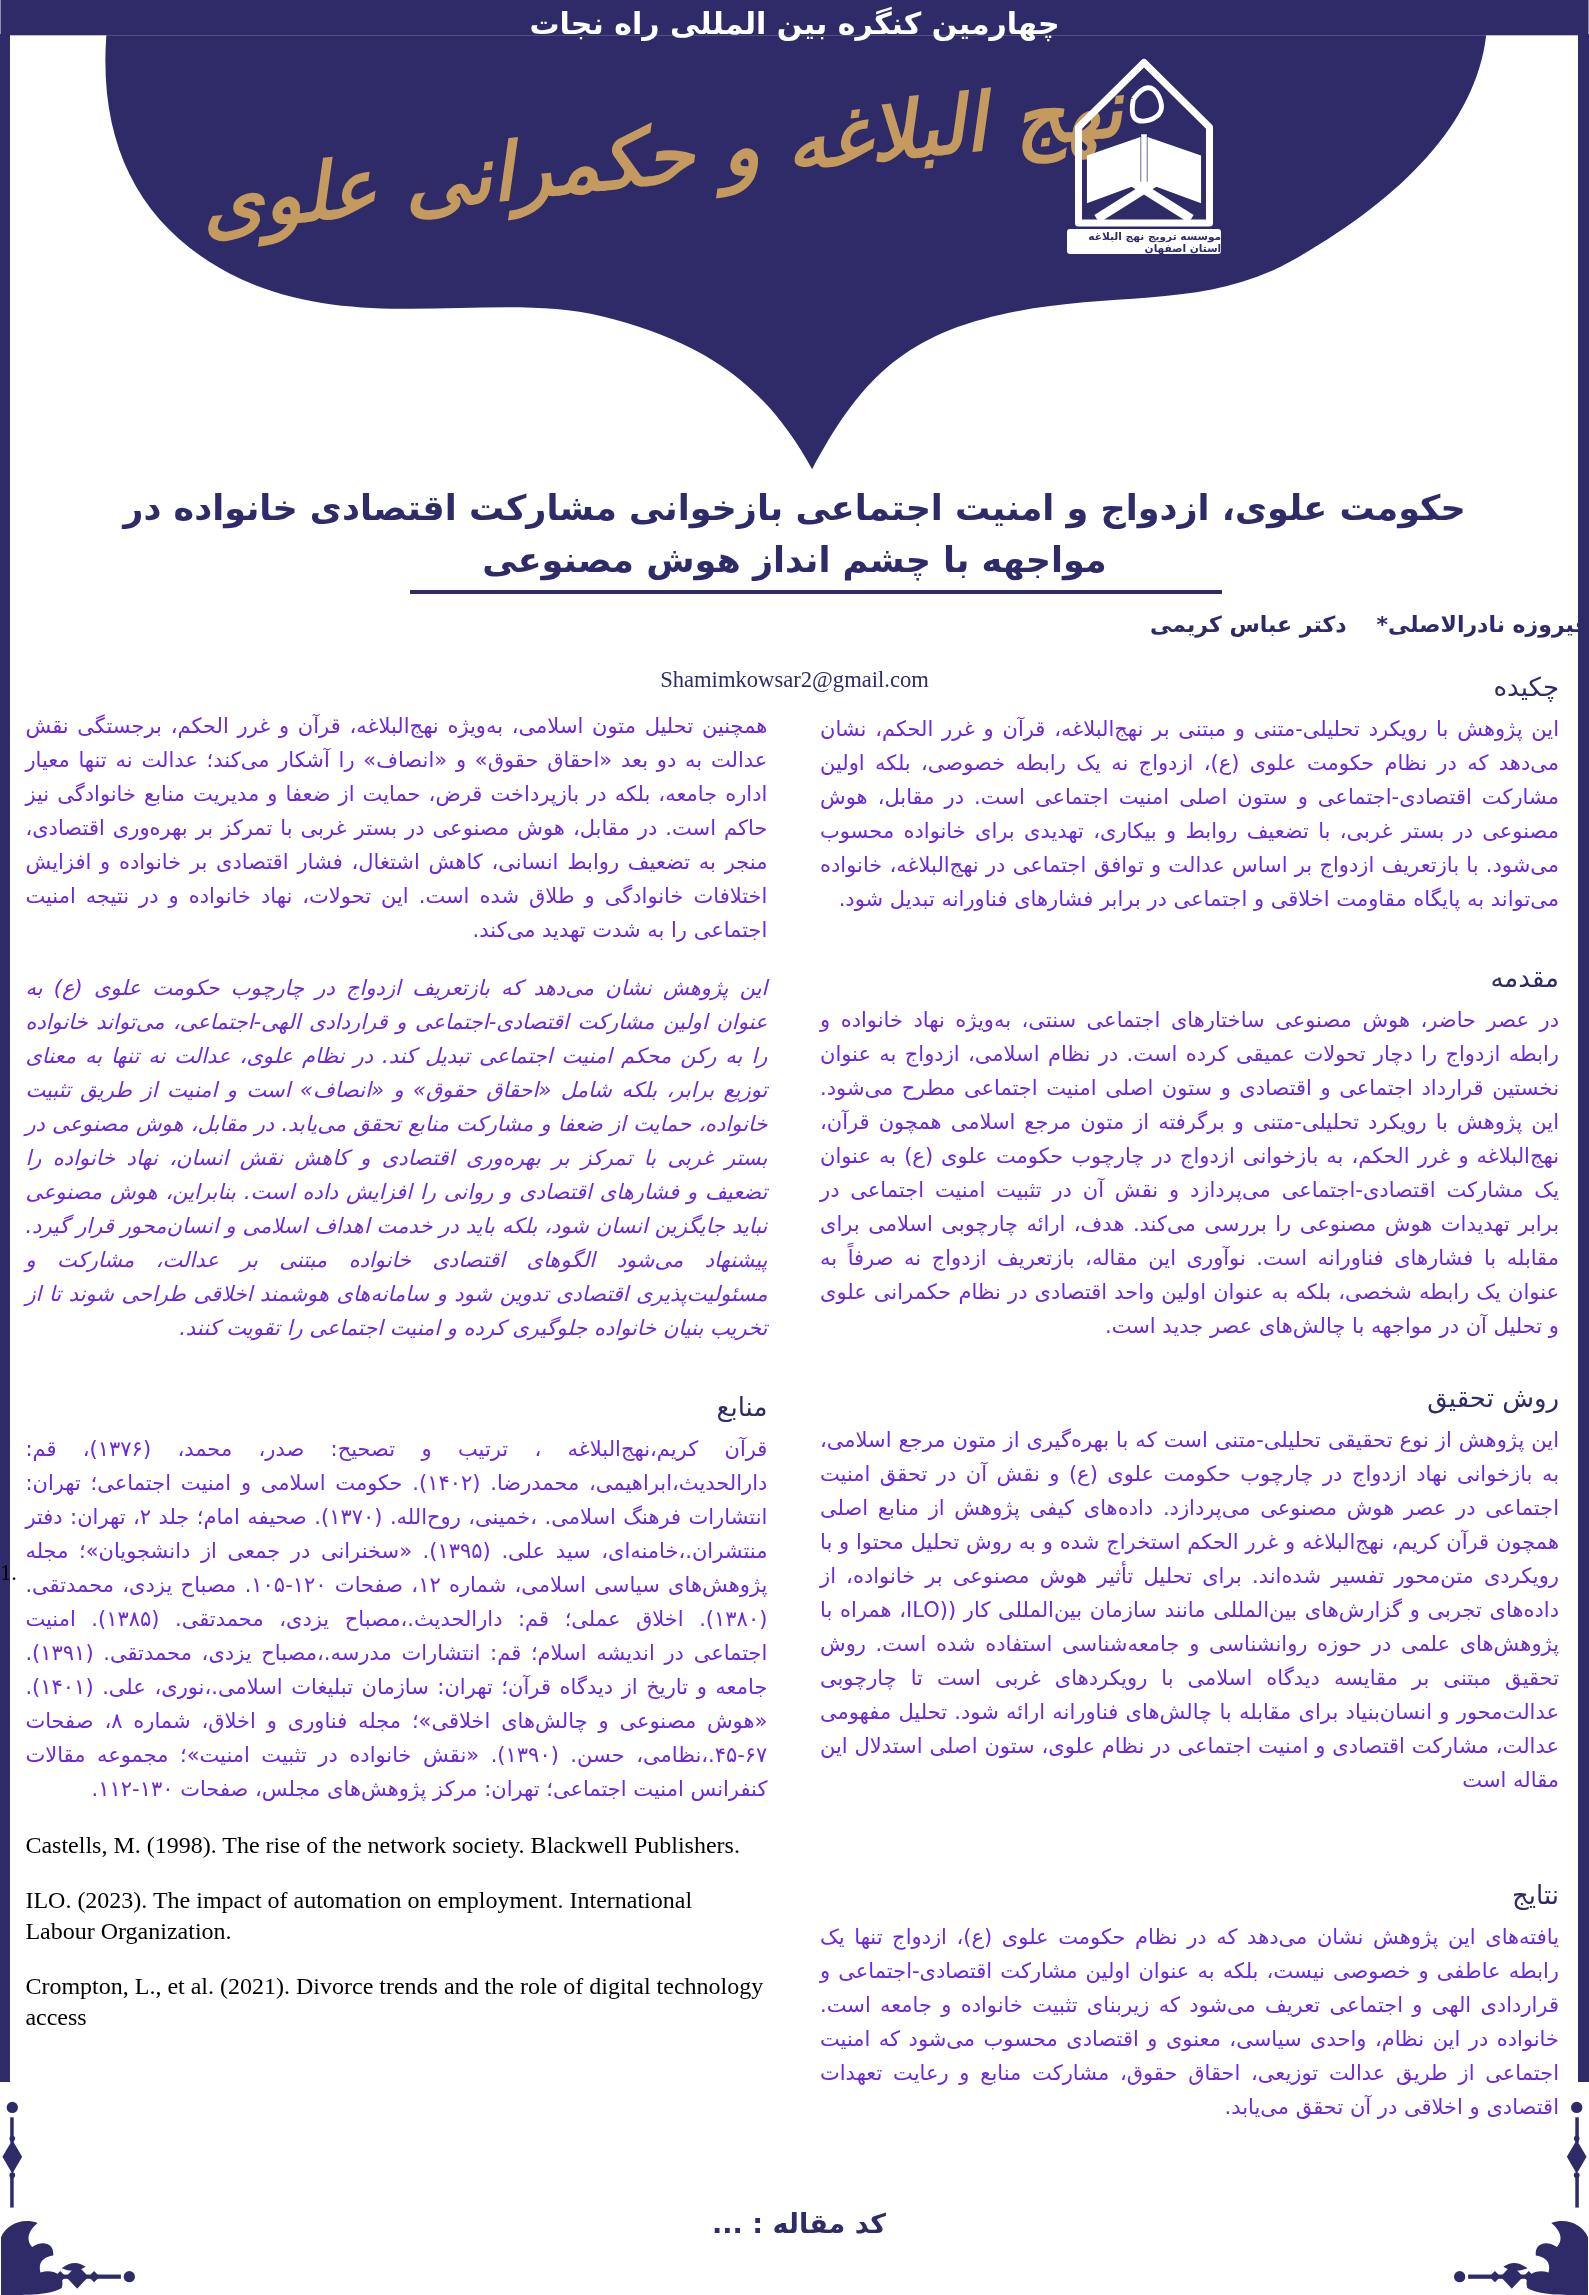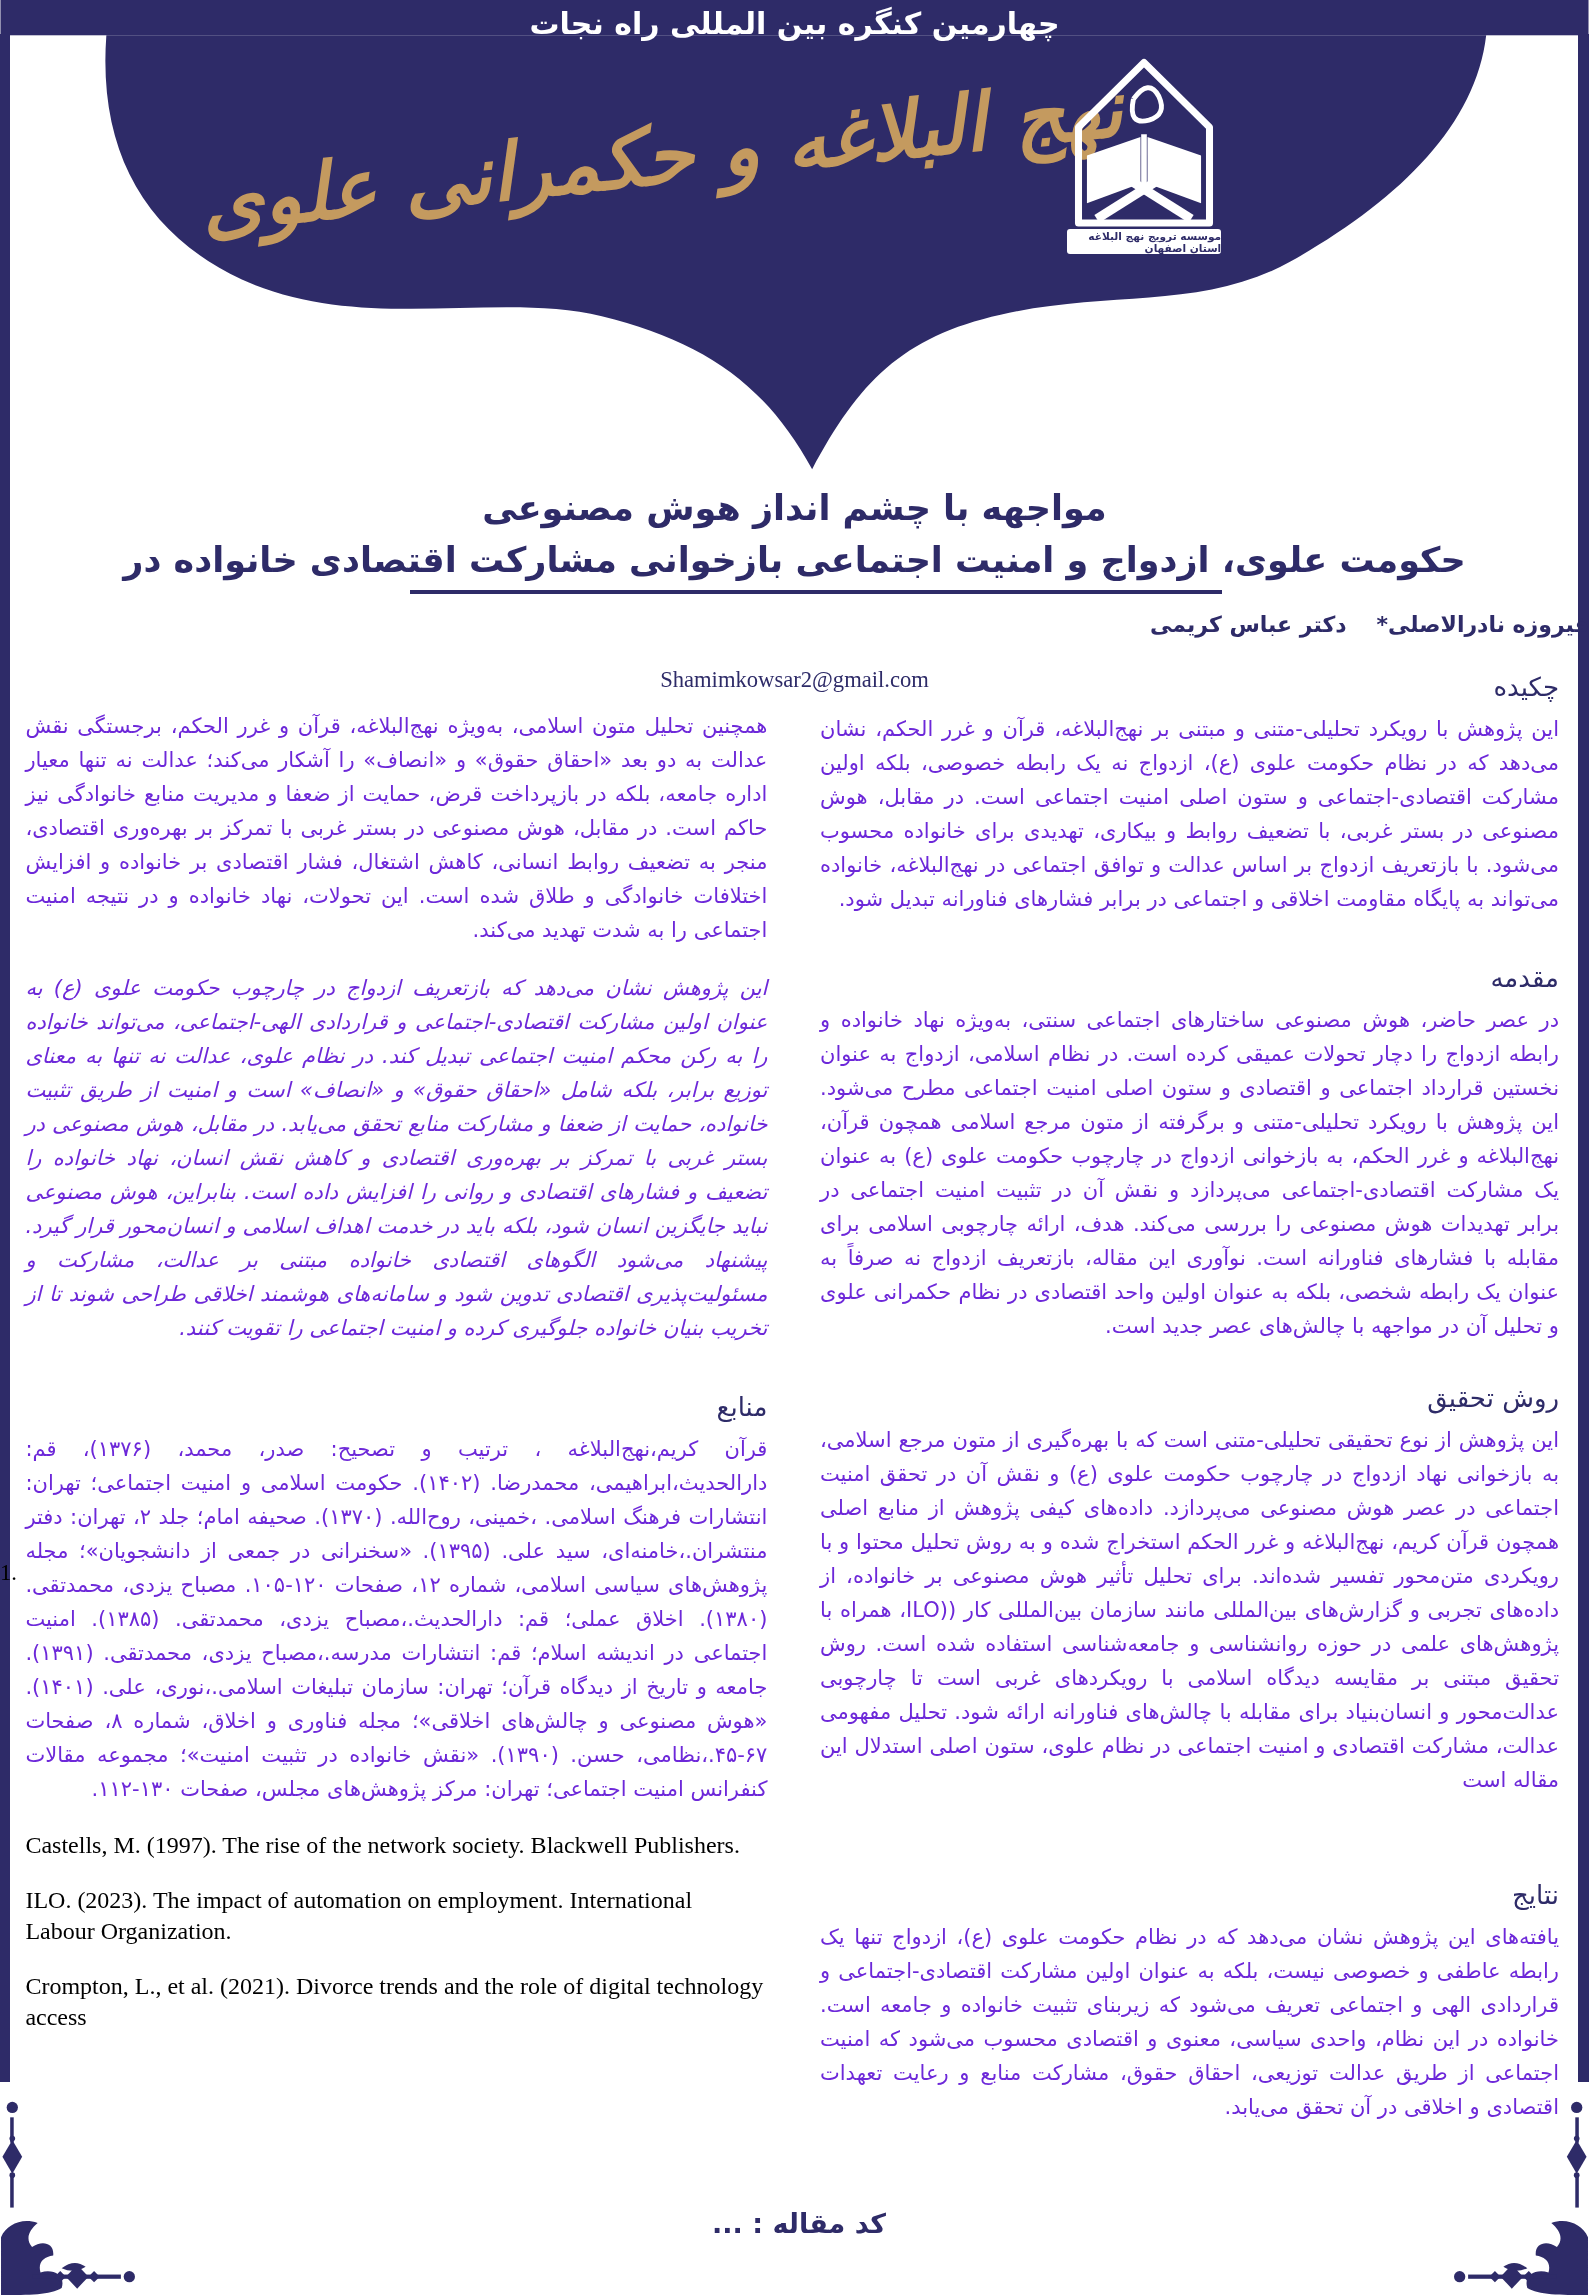--- a/index.html
+++ b/index.html
@@ -119,22 +119,22 @@
         <line x1="182" y1="232" x2="80" y2="168"></line>
       </g>
     </svg>
     <div class="logo-caption">موسسه ترویج نهج البلاغه استان اصفهان</div>
   </div>
 
   <div class="edge-bar left"></div>
   <div class="edge-bar right"></div>
 
   <div class="paper-title">
+    <div>حکومت علوی، ازدواج و امنیت اجتماعی بازخوانی مشارکت اقتصادی خانواده در</div>
     <div>مواجهه با چشم انداز هوش مصنوعی</div>
-    <div>حکومت علوی، ازدواج و امنیت اجتماعی بازخوانی مشارکت اقتصادی خانواده در</div>
   </div>
   <div class="title-rule"></div>
 
   <div class="authors">
     <span>فیروزه نادرالاصلی*</span><span class="gap"></span><span>دکتر عباس کریمی</span>
   </div>
   <a class="email" href="#">Shamimkowsar2@gmail.com</a>
 
   <div class="col col-right">
     <h2 class="sec-h">چکیده</h2>
@@ -145,21 +145,21 @@
     <p class="body-p">این پژوهش از نوع تحقیقی تحلیلی-متنی است که با بهره‌گیری از متون مرجع اسلامی، به بازخوانی نهاد ازدواج در چارچوب حکومت علوی (ع) و نقش آن در تحقق امنیت اجتماعی در عصر هوش مصنوعی می‌پردازد. داده‌های کیفی پژوهش از منابع اصلی همچون قرآن کریم، نهج‌البلاغه و غرر الحکم استخراج شده و به روش تحلیل محتوا و با رویکردی متن‌محور تفسیر شده‌اند. برای تحلیل تأثیر هوش مصنوعی بر خانواده، از داده‌های تجربی و گزارش‌های بین‌المللی مانند سازمان بین‌المللی کار ((ILO، همراه با پژوهش‌های علمی در حوزه روانشناسی و جامعه‌شناسی استفاده شده است. روش تحقیق مبتنی بر مقایسه دیدگاه اسلامی با رویکردهای غربی است تا چارچوبی عدالت‌محور و انسان‌بنیاد برای مقابله با چالش‌های فناورانه ارائه شود. تحلیل مفهومی عدالت، مشارکت اقتصادی و امنیت اجتماعی در نظام علوی، ستون اصلی استدلال این مقاله است</p>
     <h2 class="sec-h results">نتایج</h2>
     <p class="body-p">یافته‌های این پژوهش نشان می‌دهد که در نظام حکومت علوی (ع)، ازدواج تنها یک رابطه عاطفی و خصوصی نیست، بلکه به عنوان اولین مشارکت اقتصادی-اجتماعی و قراردادی الهی و اجتماعی تعریف می‌شود که زیربنای تثبیت خانواده و جامعه است. خانواده در این نظام، واحدی سیاسی، معنوی و اقتصادی محسوب می‌شود که امنیت اجتماعی از طریق عدالت توزیعی، احقاق حقوق، مشارکت منابع و رعایت تعهدات اقتصادی و اخلاقی در آن تحقق می‌یابد.</p>
   </div>
 
   <div class="col col-left">
     <p class="body-p p1">همچنین تحلیل متون اسلامی، به‌ویژه نهج‌البلاغه، قرآن و غرر الحکم، برجستگی نقش عدالت به دو بعد «احقاق حقوق» و «انصاف» را آشکار می‌کند؛ عدالت نه تنها معیار اداره جامعه، بلکه در بازپرداخت قرض، حمایت از ضعفا و مدیریت منابع خانوادگی نیز حاکم است. در مقابل، هوش مصنوعی در بستر غربی با تمرکز بر بهره‌وری اقتصادی، منجر به تضعیف روابط انسانی، کاهش اشتغال، فشار اقتصادی بر خانواده و افزایش اختلافات خانوادگی و طلاق شده است. این تحولات، نهاد خانواده و در نتیجه امنیت اجتماعی را به شدت تهدید می‌کند.</p>
     <p class="body-p p2">این پژوهش نشان می‌دهد که بازتعریف ازدواج در چارچوب حکومت علوی (ع) به عنوان اولین مشارکت اقتصادی-اجتماعی و قراردادی الهی-اجتماعی، می‌تواند خانواده را به رکن محکم امنیت اجتماعی تبدیل کند. در نظام علوی، عدالت نه تنها به معنای توزیع برابر، بلکه شامل «احقاق حقوق» و «انصاف» است و امنیت از طریق تثبیت خانواده، حمایت از ضعفا و مشارکت منابع تحقق می‌یابد. در مقابل، هوش مصنوعی در بستر غربی با تمرکز بر بهره‌وری اقتصادی و کاهش نقش انسان، نهاد خانواده را تضعیف و فشارهای اقتصادی و روانی را افزایش داده است. بنابراین، هوش مصنوعی نباید جایگزین انسان شود، بلکه باید در خدمت اهداف اسلامی و انسان‌محور قرار گیرد. پیشنهاد می‌شود الگوهای اقتصادی خانواده مبتنی بر عدالت، مشارکت و مسئولیت‌پذیری اقتصادی تدوین شود و سامانه‌های هوشمند اخلاقی طراحی شوند تا از تخریب بنیان خانواده جلوگیری کرده و امنیت اجتماعی را تقویت کنند.</p>
     <h2 class="sec-h refs">منابع</h2>
     <p class="body-p refs-fa">قرآن کریم،نهج‌البلاغه ، ترتیب و تصحیح: صدر، محمد، (۱۳۷۶)، قم: دارالحدیث،ابراهیمی، محمدرضا. (۱۴۰۲). حکومت اسلامی و امنیت اجتماعی؛ تهران: انتشارات فرهنگ اسلامی. ،خمینی، روح‌الله. (۱۳۷۰). صحیفه امام؛ جلد ۲، تهران: دفتر منتشران.،خامنه‌ای، سید علی. (۱۳۹۵). «سخنرانی در جمعی از دانشجویان»؛ مجله پژوهش‌های سیاسی اسلامی، شماره ۱۲، صفحات ۱۲۰-۱۰۵. مصباح یزدی، محمدتقی. (۱۳۸۰). اخلاق عملی؛ قم: دارالحدیث.،مصباح یزدی، محمدتقی. (۱۳۸۵). امنیت اجتماعی در اندیشه اسلام؛ قم: انتشارات مدرسه.،مصباح یزدی، محمدتقی. (۱۳۹۱). جامعه و تاریخ از دیدگاه قرآن؛ تهران: سازمان تبلیغات اسلامی.،نوری، علی. (۱۴۰۱). «هوش مصنوعی و چالش‌های اخلاقی»؛ مجله فناوری و اخلاق، شماره ۸، صفحات ۶۷-۴۵.،نظامی، حسن. (۱۳۹۰). «نقش خانواده در تثبیت امنیت»؛ مجموعه مقالات کنفرانس امنیت اجتماعی؛ تهران: مرکز پژوهش‌های مجلس، صفحات ۱۳۰-۱۱۲.</p>
-    <p class="ref-en">Castells, M. (1997). The rise of the network society. Blackwell Publishers.</p>
+    <p class="ref-en">Castells, M. (1998). The rise of the network society. Blackwell Publishers.</p>
     <p class="ref-en">ILO. (2023). The impact of automation on employment. International Labour Organization.</p>
     <p class="ref-en">Crompton, L., et al. (2021). Divorce trends and the role of digital technology access</p>
   </div>
 
   <div class="ref-marker">1.</div>
 
   <div class="article-code">
     <span>کد مقاله :</span>
     <span>...</span>
   </div>

